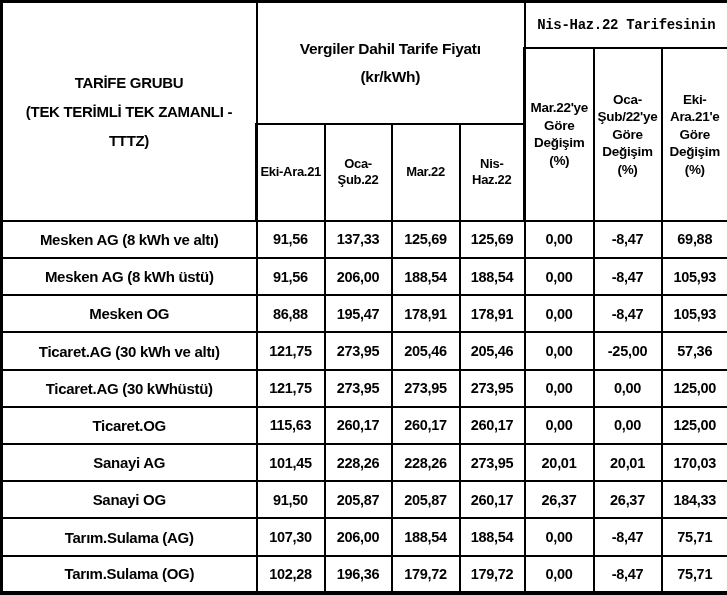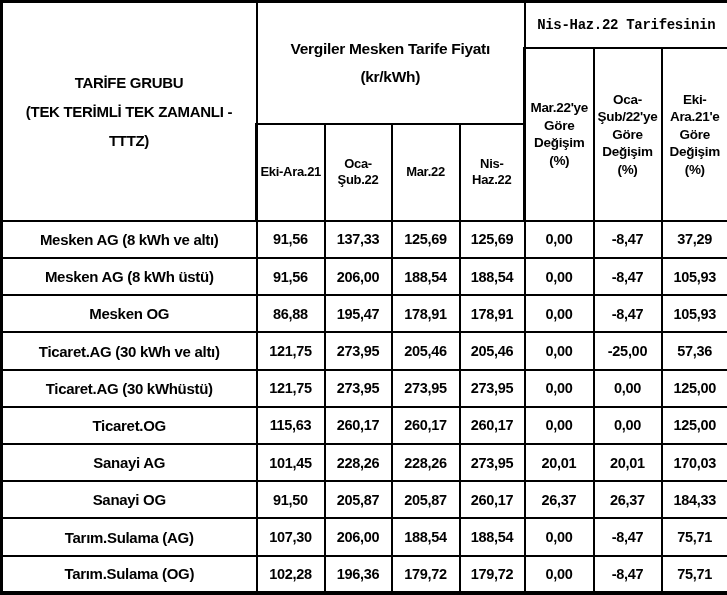--- a/index.html
+++ b/index.html
@@ -88,21 +88,21 @@
       <col style="width:68px">
       <col style="width:65px">
       <col style="width:69px">
       <col style="width:68px">
       <col style="width:67px">
     </colgroup>
     <tbody>
         <tr class="hr1">
       <th class="group-col pre" rowspan="3">TARİFE GRUBU
 (TEK TERİMLİ TEK ZAMANLI - TTTZ)</th>
-      <th class="price-group pre" colspan="4" rowspan="2">Vergiler Mesken Tarife Fiyatı
+      <th class="price-group pre" colspan="4" rowspan="2">Vergiler Dahil Tarife Fiyatı
 (kr/kWh)</th>
       <th class="change-group" colspan="3">Nis-Haz.22 Tarifesinin</th>
     </tr>
     <tr class="hr2">
       <th class="change-head pre" rowspan="2">Mar.22'ye
 Göre
 Değişim
 (%)</th>
       <th class="change-head pre" rowspan="2">Oca-
 Şub/22'ye
@@ -124,21 +124,21 @@
     </tr>
 
     <tr class="data-row">
       <td class="row-label">Mesken AG (8 kWh ve altı)</td>
       <td class="num">91,56</td>
       <td class="num">137,33</td>
       <td class="num">125,69</td>
       <td class="num">125,69</td>
       <td class="num">0,00</td>
       <td class="num">-8,47</td>
-      <td class="num">37,29</td>
+      <td class="num">69,88</td>
     </tr>
     <tr class="data-row">
       <td class="row-label">Mesken AG (8 kWh üstü)</td>
       <td class="num">91,56</td>
       <td class="num">206,00</td>
       <td class="num">188,54</td>
       <td class="num">188,54</td>
       <td class="num">0,00</td>
       <td class="num">-8,47</td>
       <td class="num">105,93</td>

